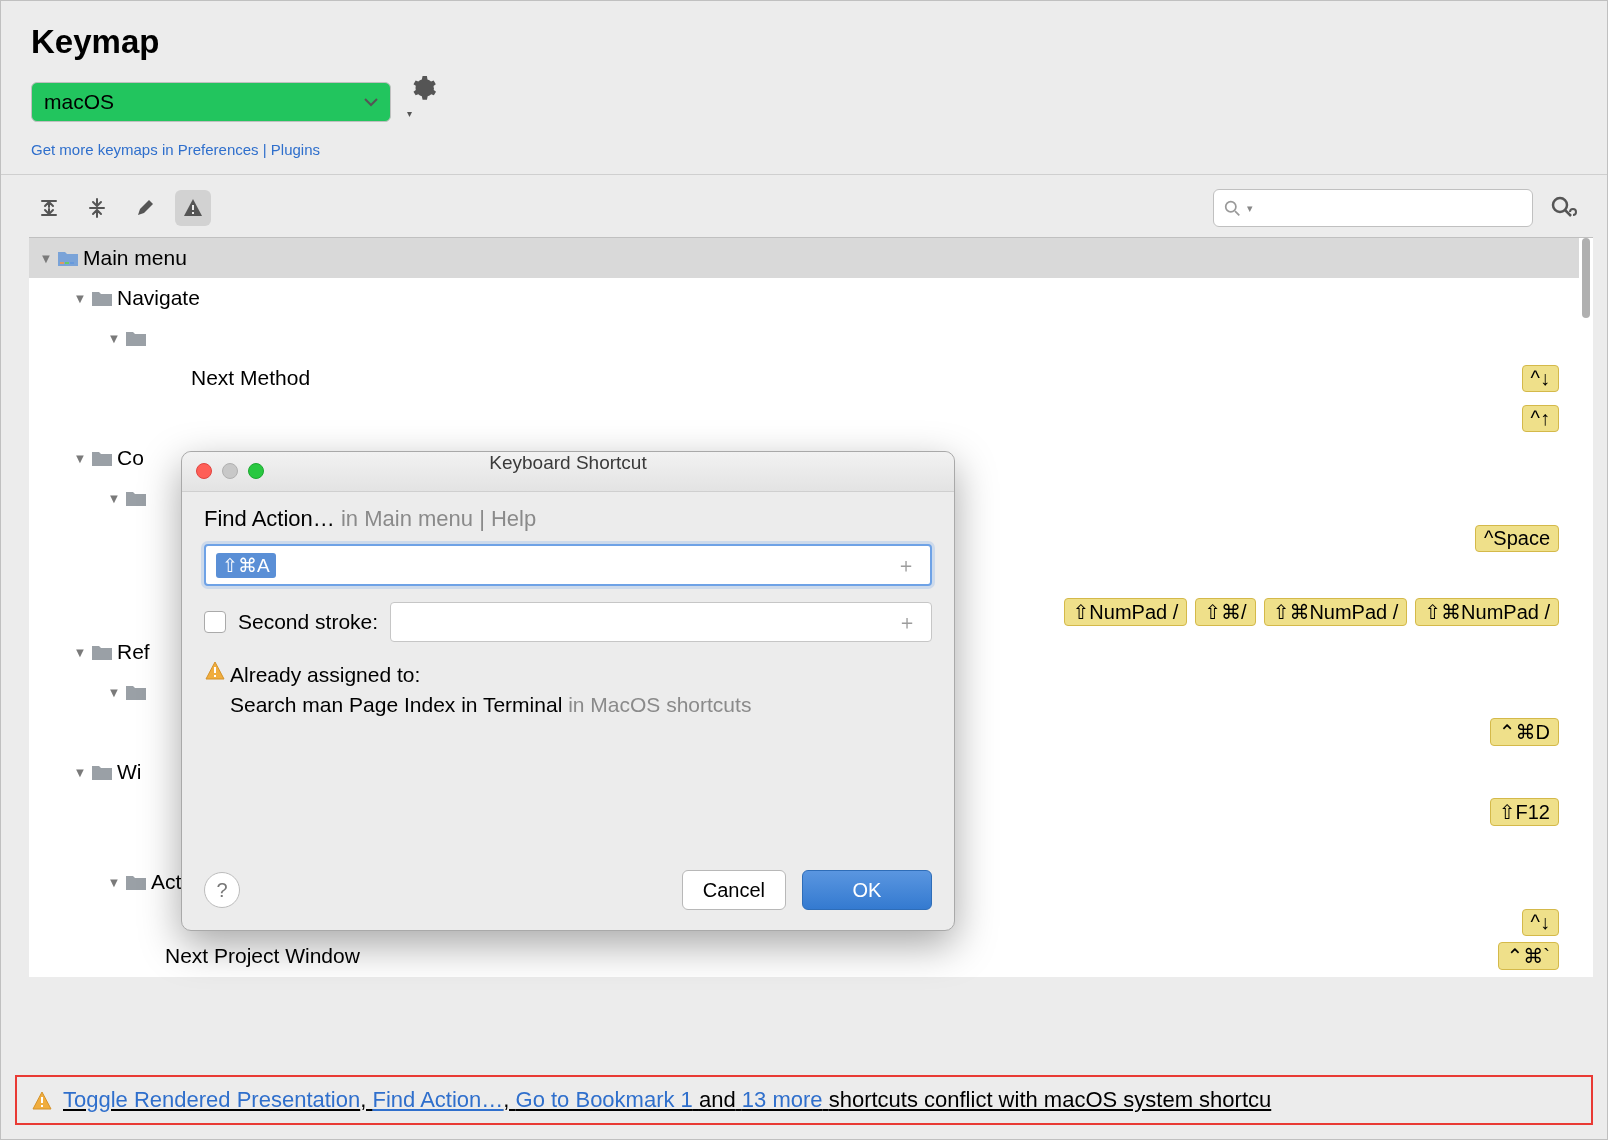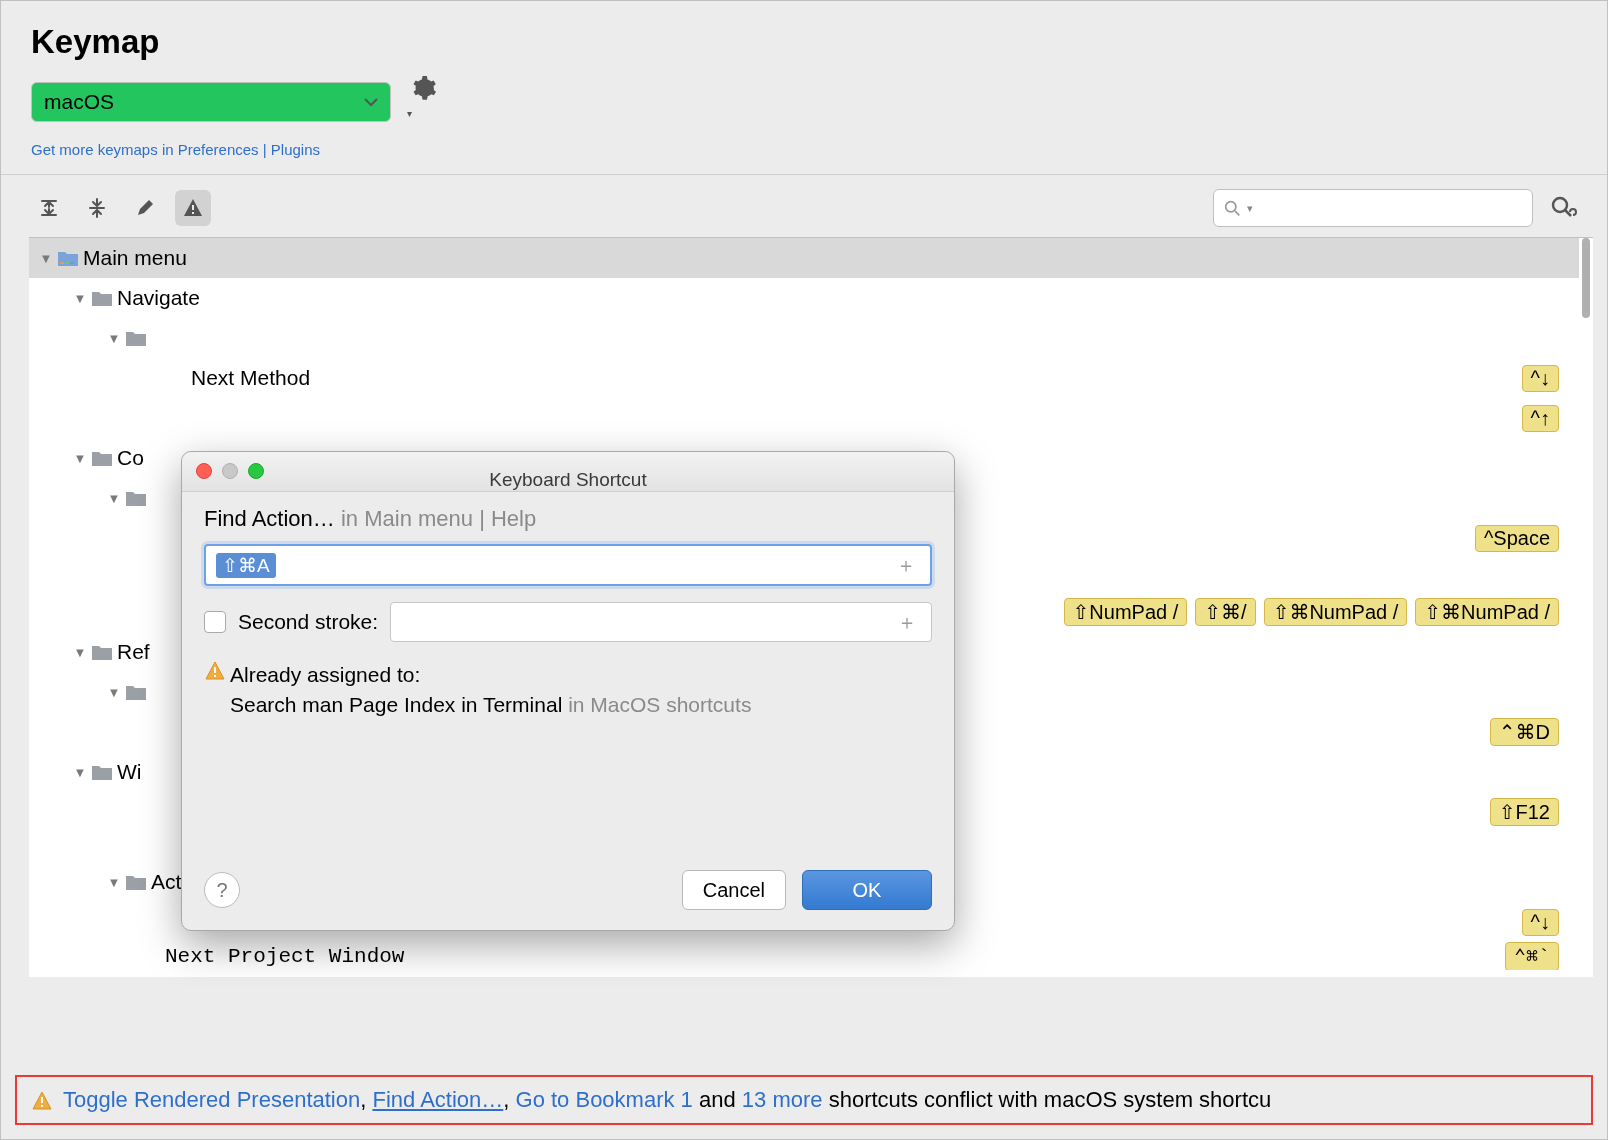--- a/index.html
+++ b/index.html
@@ -120,21 +120,21 @@
     background:#ececec;
     border:1px solid #a9a9a9;
     border-radius:10px;
     box-shadow:0 14px 40px rgba(0,0,0,.35);
     z-index:10;
   }
   .dlg-titlebar{
     position:relative;height:40px;border-bottom:1px solid #cfcfcf;
     background:linear-gradient(#f2f2f2,#e3e3e3);
     border-radius:10px 10px 0 0;
-    display:flex;align-items:flex-end;justify-content:center;
+    display:flex;align-items:flex-start;justify-content:center;
   }
   .traffic{position:absolute;left:14px;top:11px;display:flex;gap:10px;}
   .dot{width:16px;height:16px;border-radius:50%;}
   .dot.r{background:#ff5f57;border:1px solid #e04440;}
   .dot.y{background:#c8c8c8;border:1px solid #b0b0b0;}
   .dot.g{background:#28c840;border:1px solid #1da831;}
   .dlg-title{font-size:19px;color:#3a3a3a;}
   .dlg-body{padding:14px 22px 14px 22px;}
   .dlg-action{font-size:22px;margin-bottom:12px;}
   .dlg-action .muted{color:var(--grey);}
@@ -159,20 +159,21 @@
   .help{position:absolute;bottom:22px;left:22px;width:36px;height:36px;border-radius:50%;border:1px solid #bcbcbc;background:#fff;color:#777;display:flex;align-items:center;justify-content:center;font-size:20px;}
 
   
   .footer{
     position:absolute;left:14px;right:14px;bottom:14px;
     border:2px solid var(--red);
     background:var(--panel);
     padding:10px 14px;
     display:flex;gap:10px;align-items:flex-start;
     font-size:22px;
+    text-decoration:underline;
   }
   .footer .warn-icon{margin-top:3px;}
   .footer a{color:var(--link);text-decoration:none;}
   .footer .u{text-decoration:underline;}
 
   
   svg{display:block;}
 </style>
 </head>
 <body>
@@ -384,21 +385,21 @@
           </span>
         <span class="label">Active Tool Window</span>
       </div>
       <div class="row">
         <span class="spacer" style="width:156px;"></span>
         <span class="label">Show List of Tabs</span>
         <span class="shortcuts">
             <span class="key">^↓</span>
           </span>
       </div>
-      <div class="row" style="height:28px;overflow:hidden;font-family:Liberation Mono, monospace;">
+      <div class="row" style="height:28px;overflow:hidden;">
         <span class="spacer" style="width:130px;"></span>
         <span class="label">Next Project Window</span>
         <span class="shortcuts">
             <span class="key">⌃⌘`</span>
           </span>
       </div>
     </div>
     <div class="scrollbar">
       <div class="thumb"></div>
     </div>

